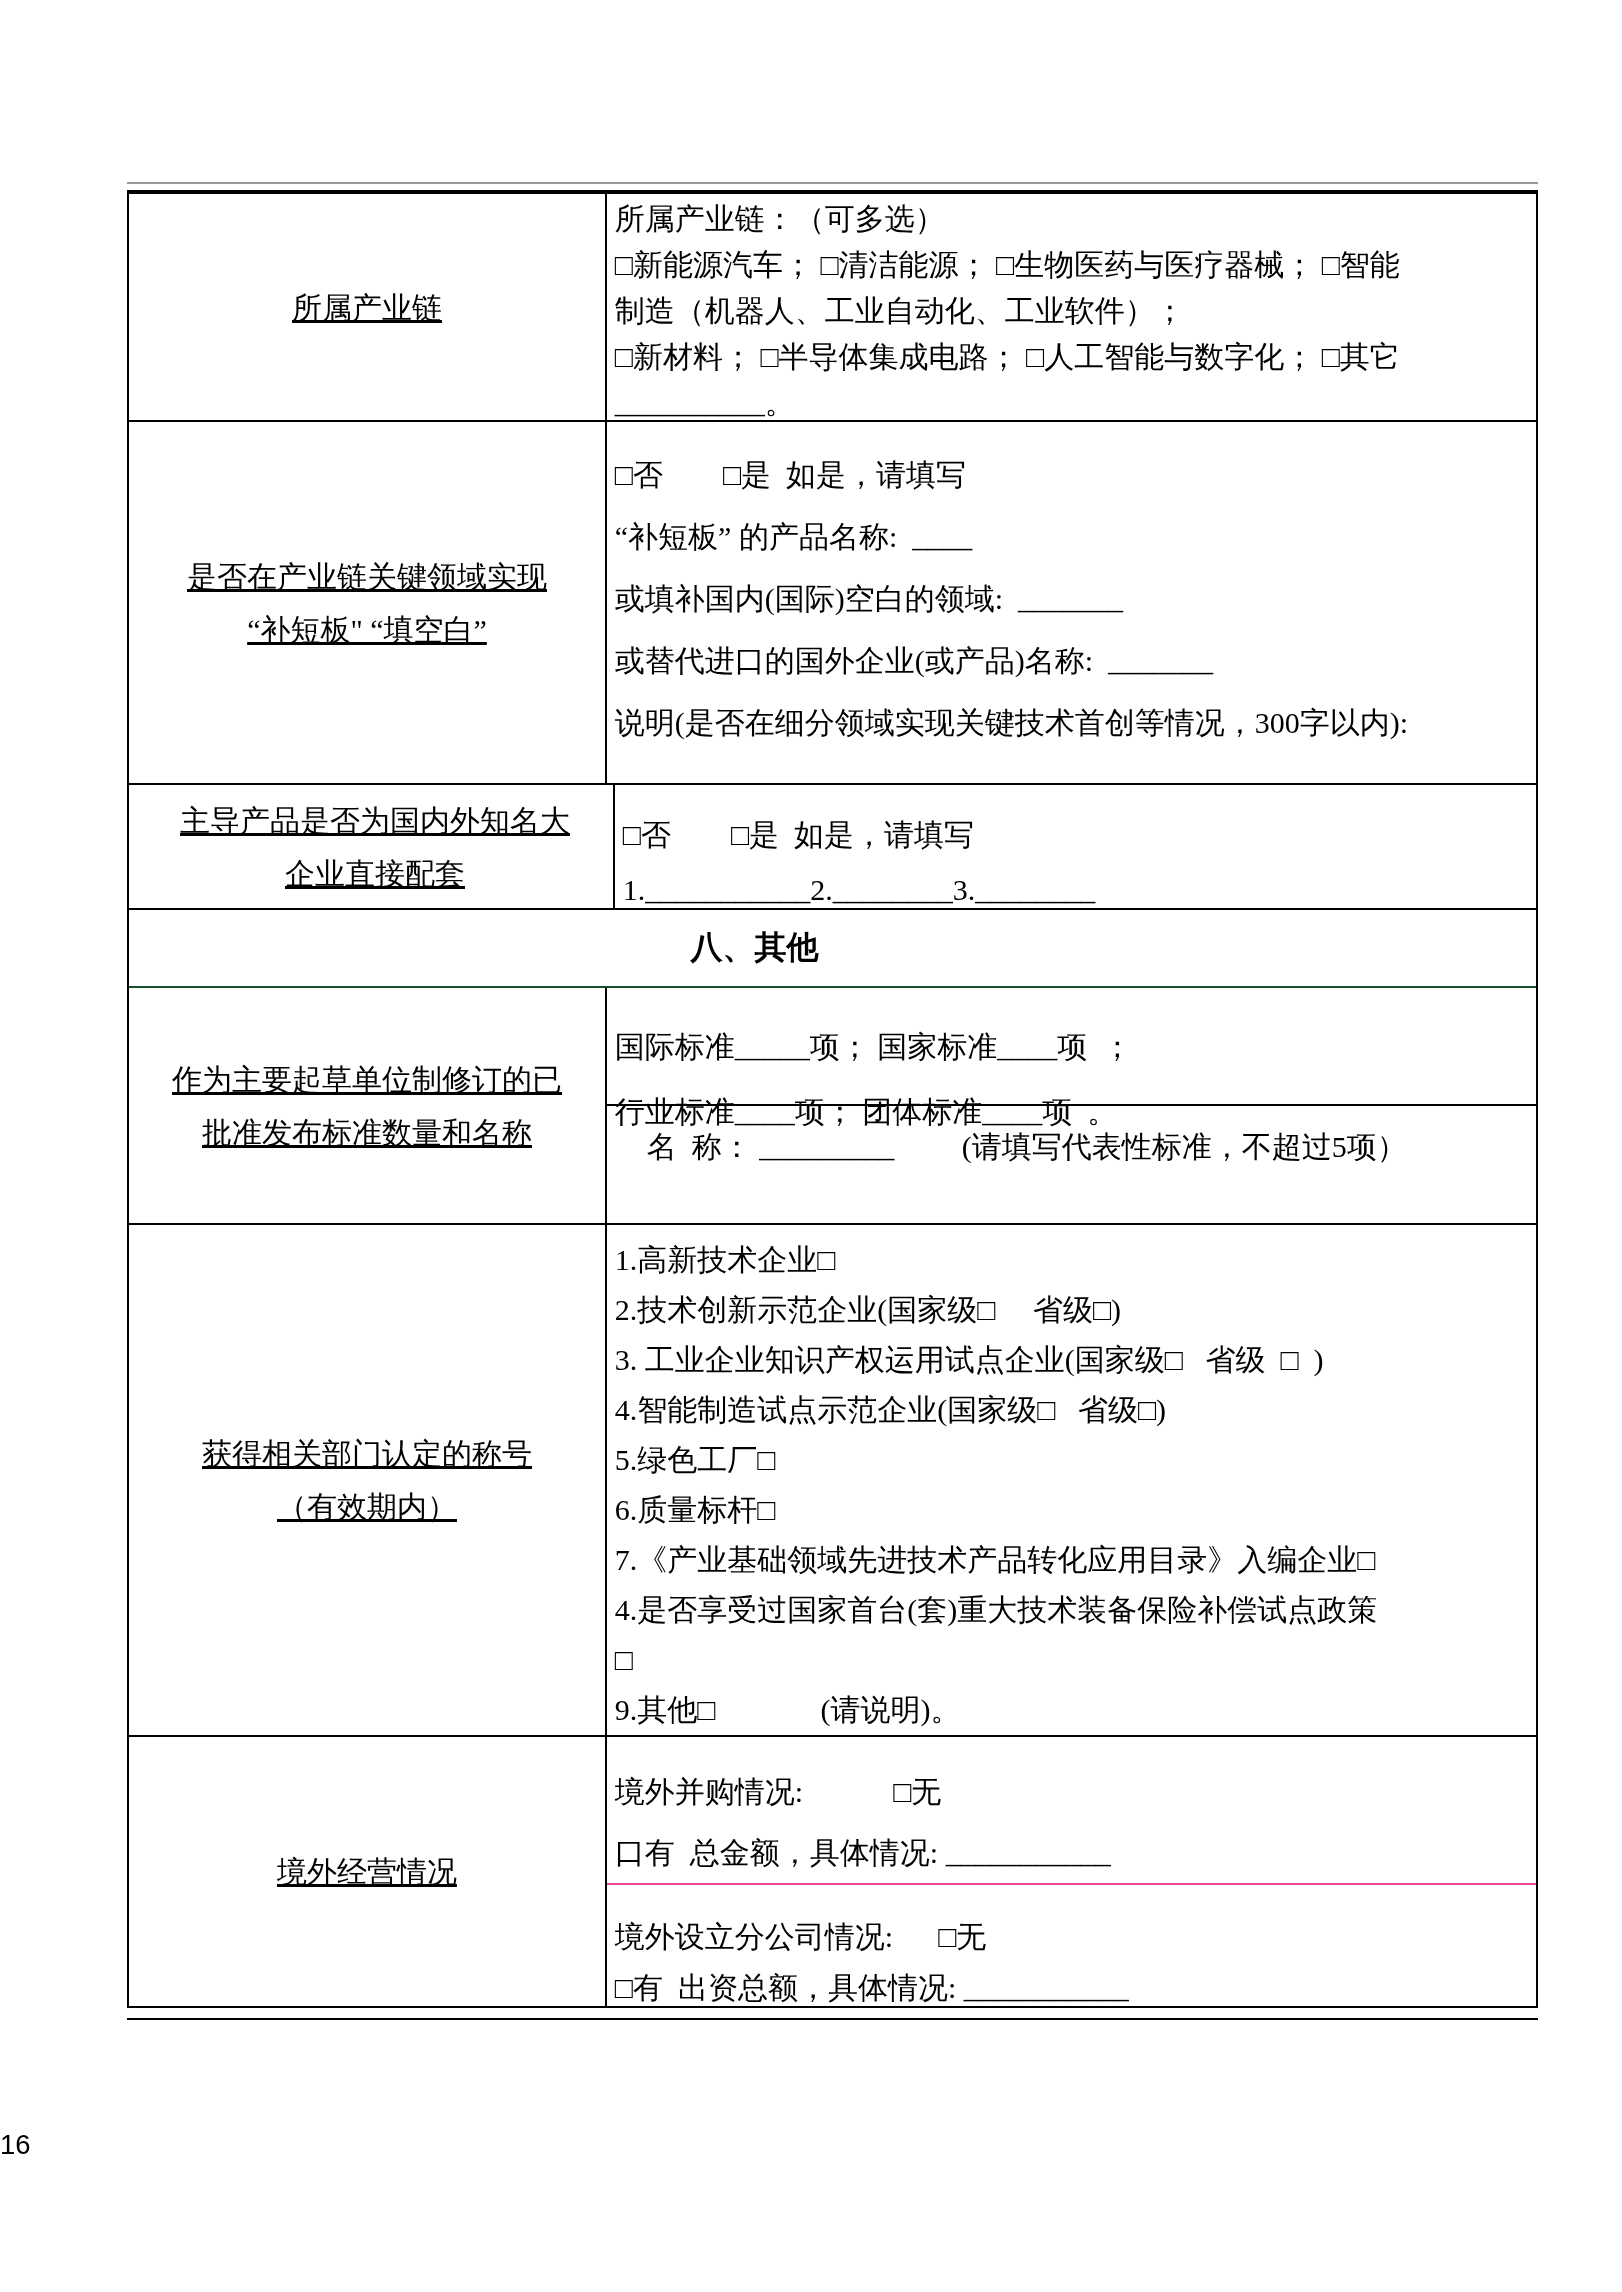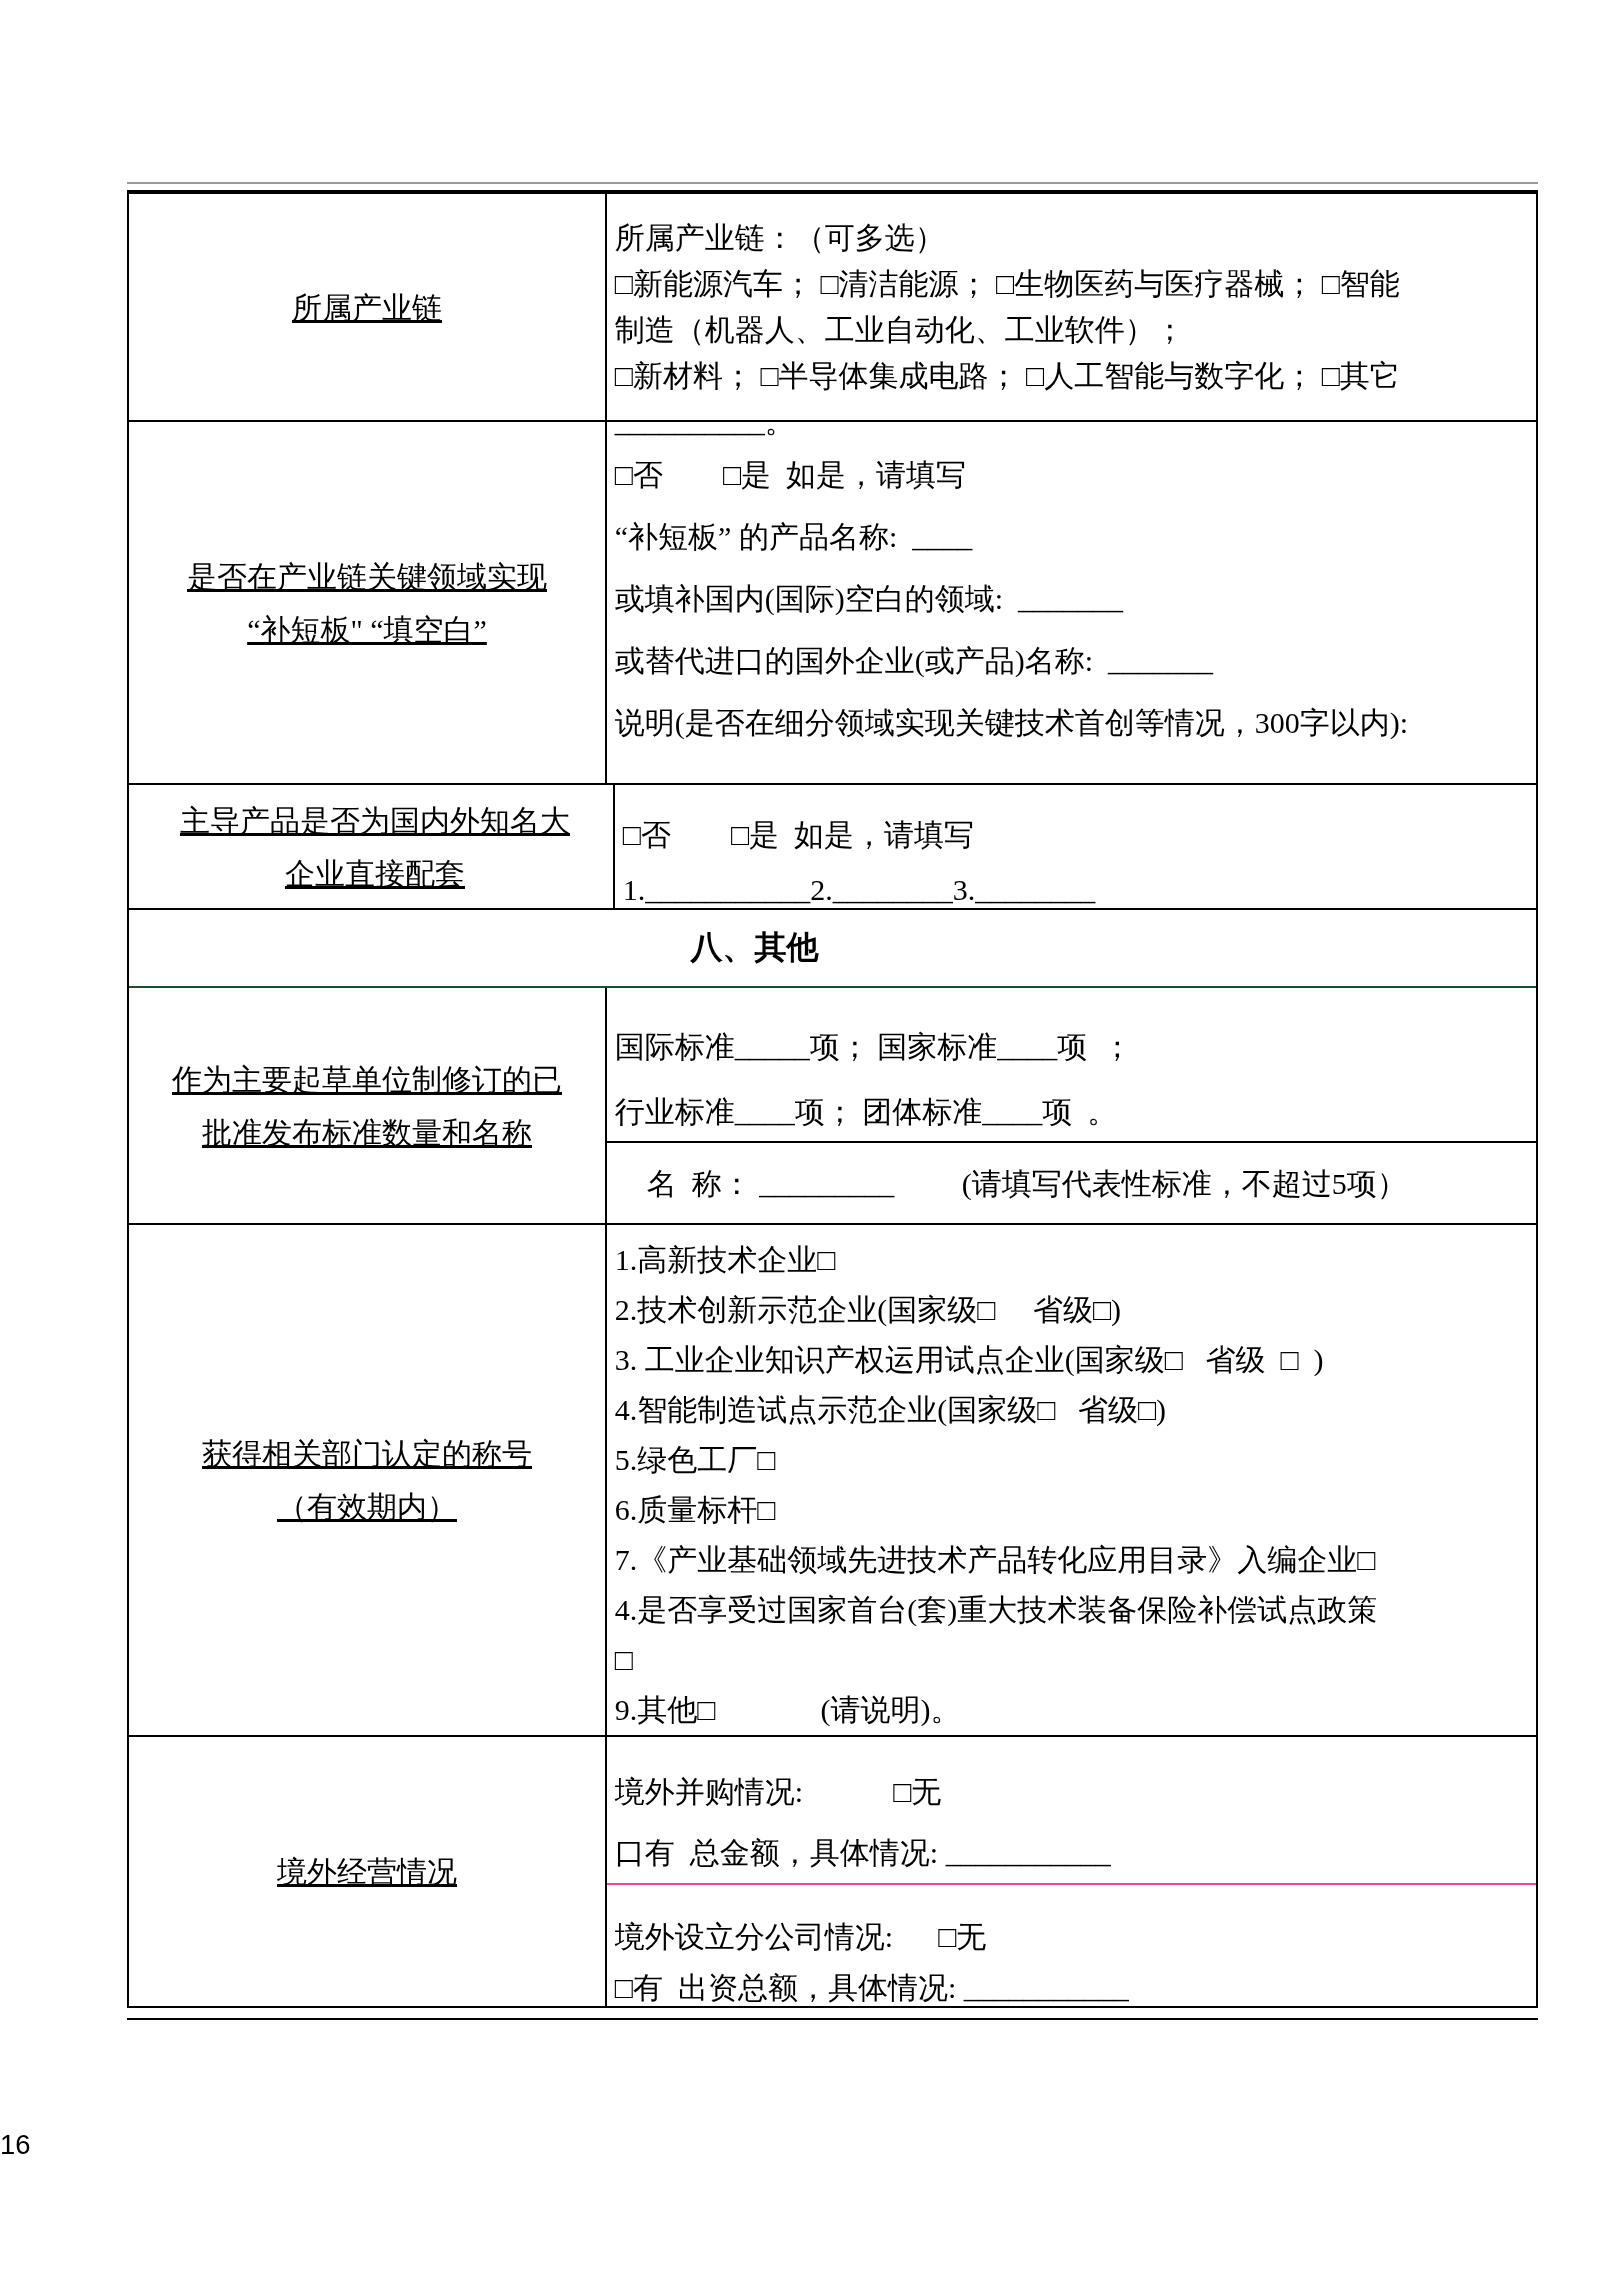--- a/index.html
+++ b/index.html
@@ -19,27 +19,27 @@
   .trow{display:flex;border-bottom:2px solid #000;box-sizing:border-box;}
   .trow:last-child{border-bottom:none;}
   .lbl{
     flex:0 0 478px;width:478px;border-right:2px solid #000;box-sizing:border-box;
     display:flex;flex-direction:column;justify-content:center;align-items:center;
     text-align:center;font-size:30px;line-height:53px;text-decoration:underline;
   }
   .rc{flex:1;display:flex;flex-direction:column;box-sizing:border-box;min-width:0;}
   .ln{white-space:pre-wrap;font-size:30px;padding-left:7.8px;padding-right:5.9px;}
   
-  .r0{height:228px;} .r0 .rc{padding-top:21px;} .r0 .ln{line-height:46px;}
+  .r0{height:228px;} .r0 .rc{padding-top:2px;} .r0 .ln{line-height:46px;}
   .r1{height:363px;} .r1 .rc{padding-top:21.6px;} .r1 .ln{line-height:62px;}
   .r2{height:125px;padding-left:8px;} .r2 .rc{padding-top:21.6px;} .r2 .ln{line-height:55px;}
   .hdr{height:78px;display:flex;align-items:center;justify-content:center;border-bottom:2px solid #14532d;box-sizing:border-box;}
   .hdr .t{font-weight:bold;font-size:32px;position:relative;left:-78px;}
   .r3{height:237px;}
-  .r3 .sub1{height:155px;border-bottom:2px solid #000;box-sizing:border-box;padding-top:25.5px;}
+  .r3 .sub1{height:118px;border-bottom:2px solid #000;box-sizing:border-box;padding-top:25.5px;}
   .r3 .sub1 .ln{line-height:65px;}
   .r3 .sub2{height:80px;display:flex;flex-direction:column;justify-content:center;padding-left:32px;}
   .r3 .sub2 .ln{line-height:35px;}
   .r4{height:512px;} .r4 .rc{padding-top:9.8px;} .r4 .ln{line-height:50px;}
   .r5{height:269px;}
   .r5 .sub1{height:154px;border-bottom:2px solid #ec4899;box-sizing:border-box;padding-top:23.5px;}
   .r5 .sub1 .ln{line-height:61px;}
   .r5 .sub2{height:113px;padding-top:26px;}
   .r5 .sub2 .ln{line-height:51px;}
   .page-number{

